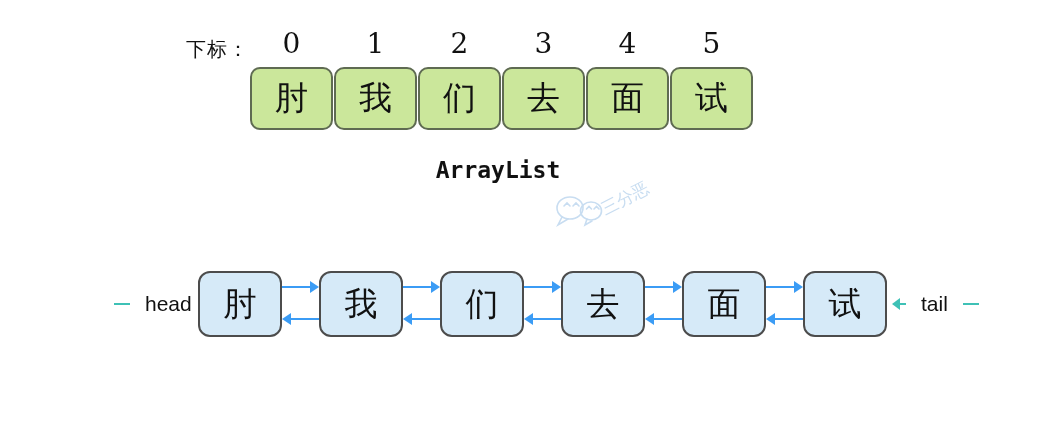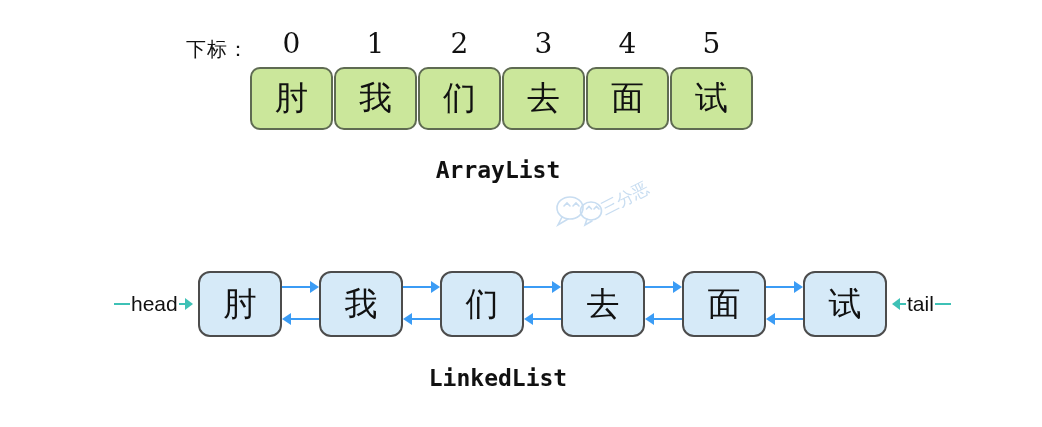--- a/index.html
+++ b/index.html
@@ -70,21 +70,21 @@
   .link-arrow.right .head{right:0;border-left:9px solid var(--arrow_blue,#3b9cf5);}
   .link-arrow.left  .shaft{left:8px;right:0;}
   .link-arrow.left  .head{left:0;border-right:9px solid var(--arrow_blue,#3b9cf5);}
   
   .ptr-group{
     position:absolute;top:291px;height:26px;
     display:flex;align-items:center;
   }
   .ptr-dash{width:16px;height:2px;background:var(--pointer_teal,#3ec1b6);}
   .ptr-text{
-    font-size:21px;color:#111;margin:0 1px;
+    font-size:21px;color:#111;margin:0 15px;
     font-family:"Liberation Sans","DejaVu Sans",sans-serif;
   }
   .ptr-arrow{position:relative;width:14px;height:12px;}
   .ptr-arrow .shaft{
     position:absolute;top:5px;height:2px;
     background:var(--pointer_teal,#3ec1b6);
   }
   .ptr-arrow .head{
     position:absolute;top:0;width:0;height:0;
     border-top:6px solid transparent;
@@ -196,15 +196,14 @@
 
   <div class="ptr-group" style="left:892px">
     <div class="ptr-arrow left">
         <div class="shaft"></div>
         <div class="head"></div>
       </div>
     <div class="ptr-text">tail</div>
     <div class="ptr-dash"></div>
   </div>
 
-  <div class="caption linked">LinkedList</div>
 
 </div>
 
 </body></html>

